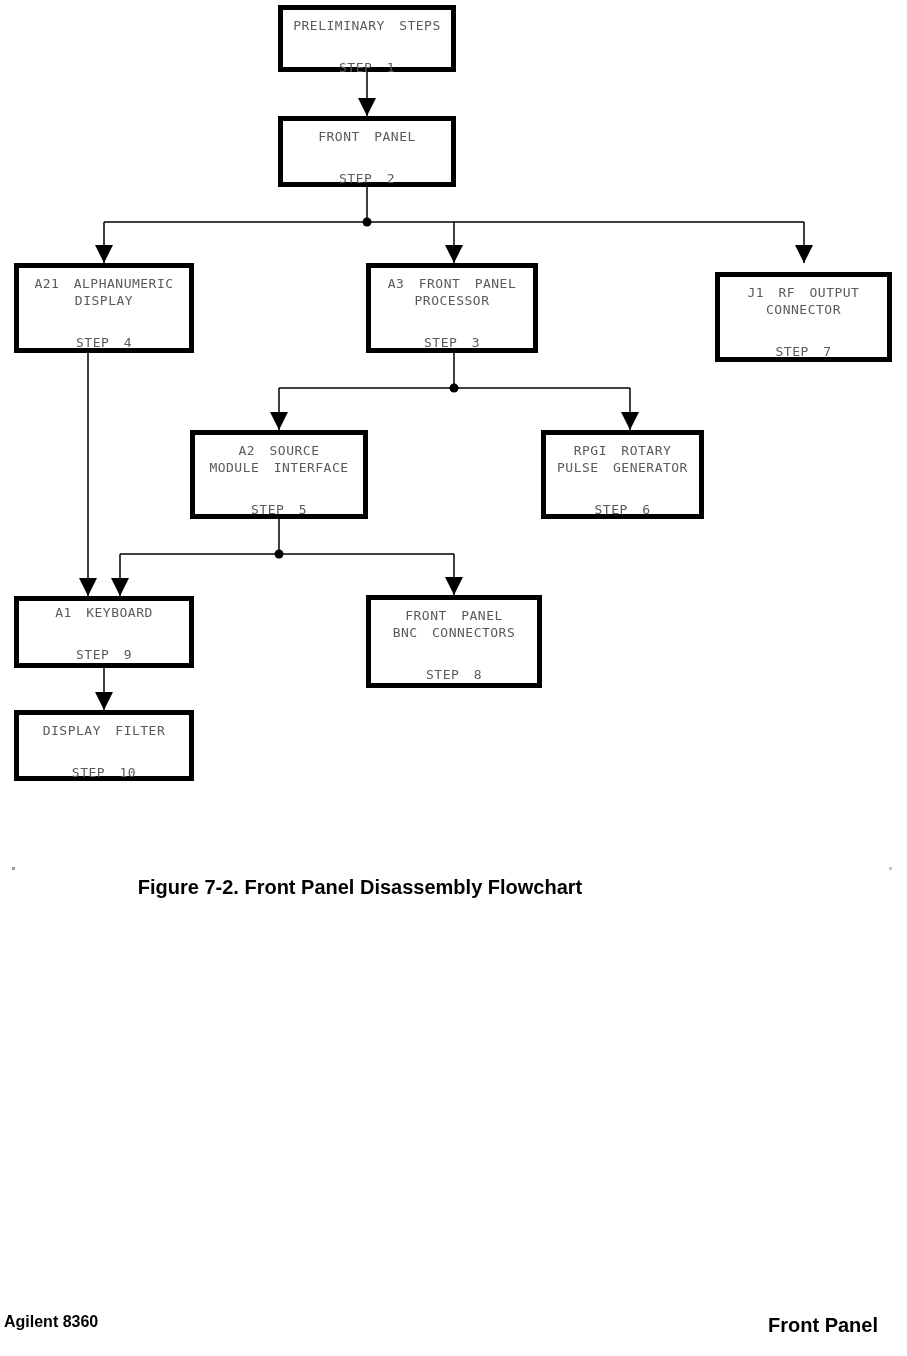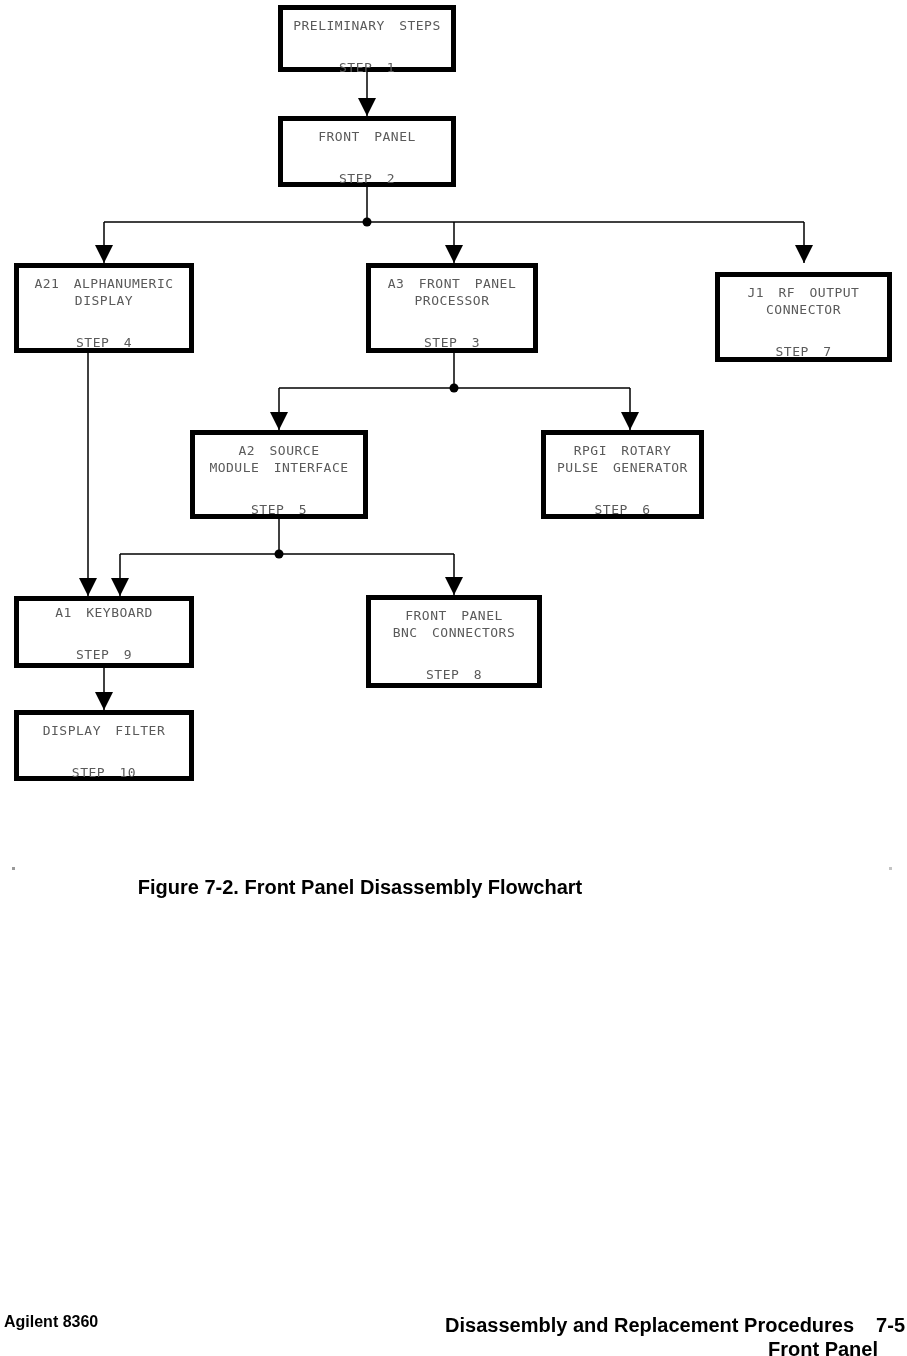--- a/index.html
+++ b/index.html
@@ -176,17 +176,16 @@
   </div>
 
   <div class="margin-dot" style="left:12px; top:867px;"></div>
   <div class="margin-dot right" style="left:889px; top:867px;"></div>
 
   <div class="caption">Figure 7-2. Front Panel Disassembly Flowchart</div>
 
   <div class="footer-left">Agilent 8360</div>
 
   <div class="footer-right">
-    <div><span>Disassembly and Replacement Procedures</span><span class="page-num">7-5</span></div>
     <div class="footer-line2">Front Panel</div>
   </div>
 
 </div>
 
 </body></html>

